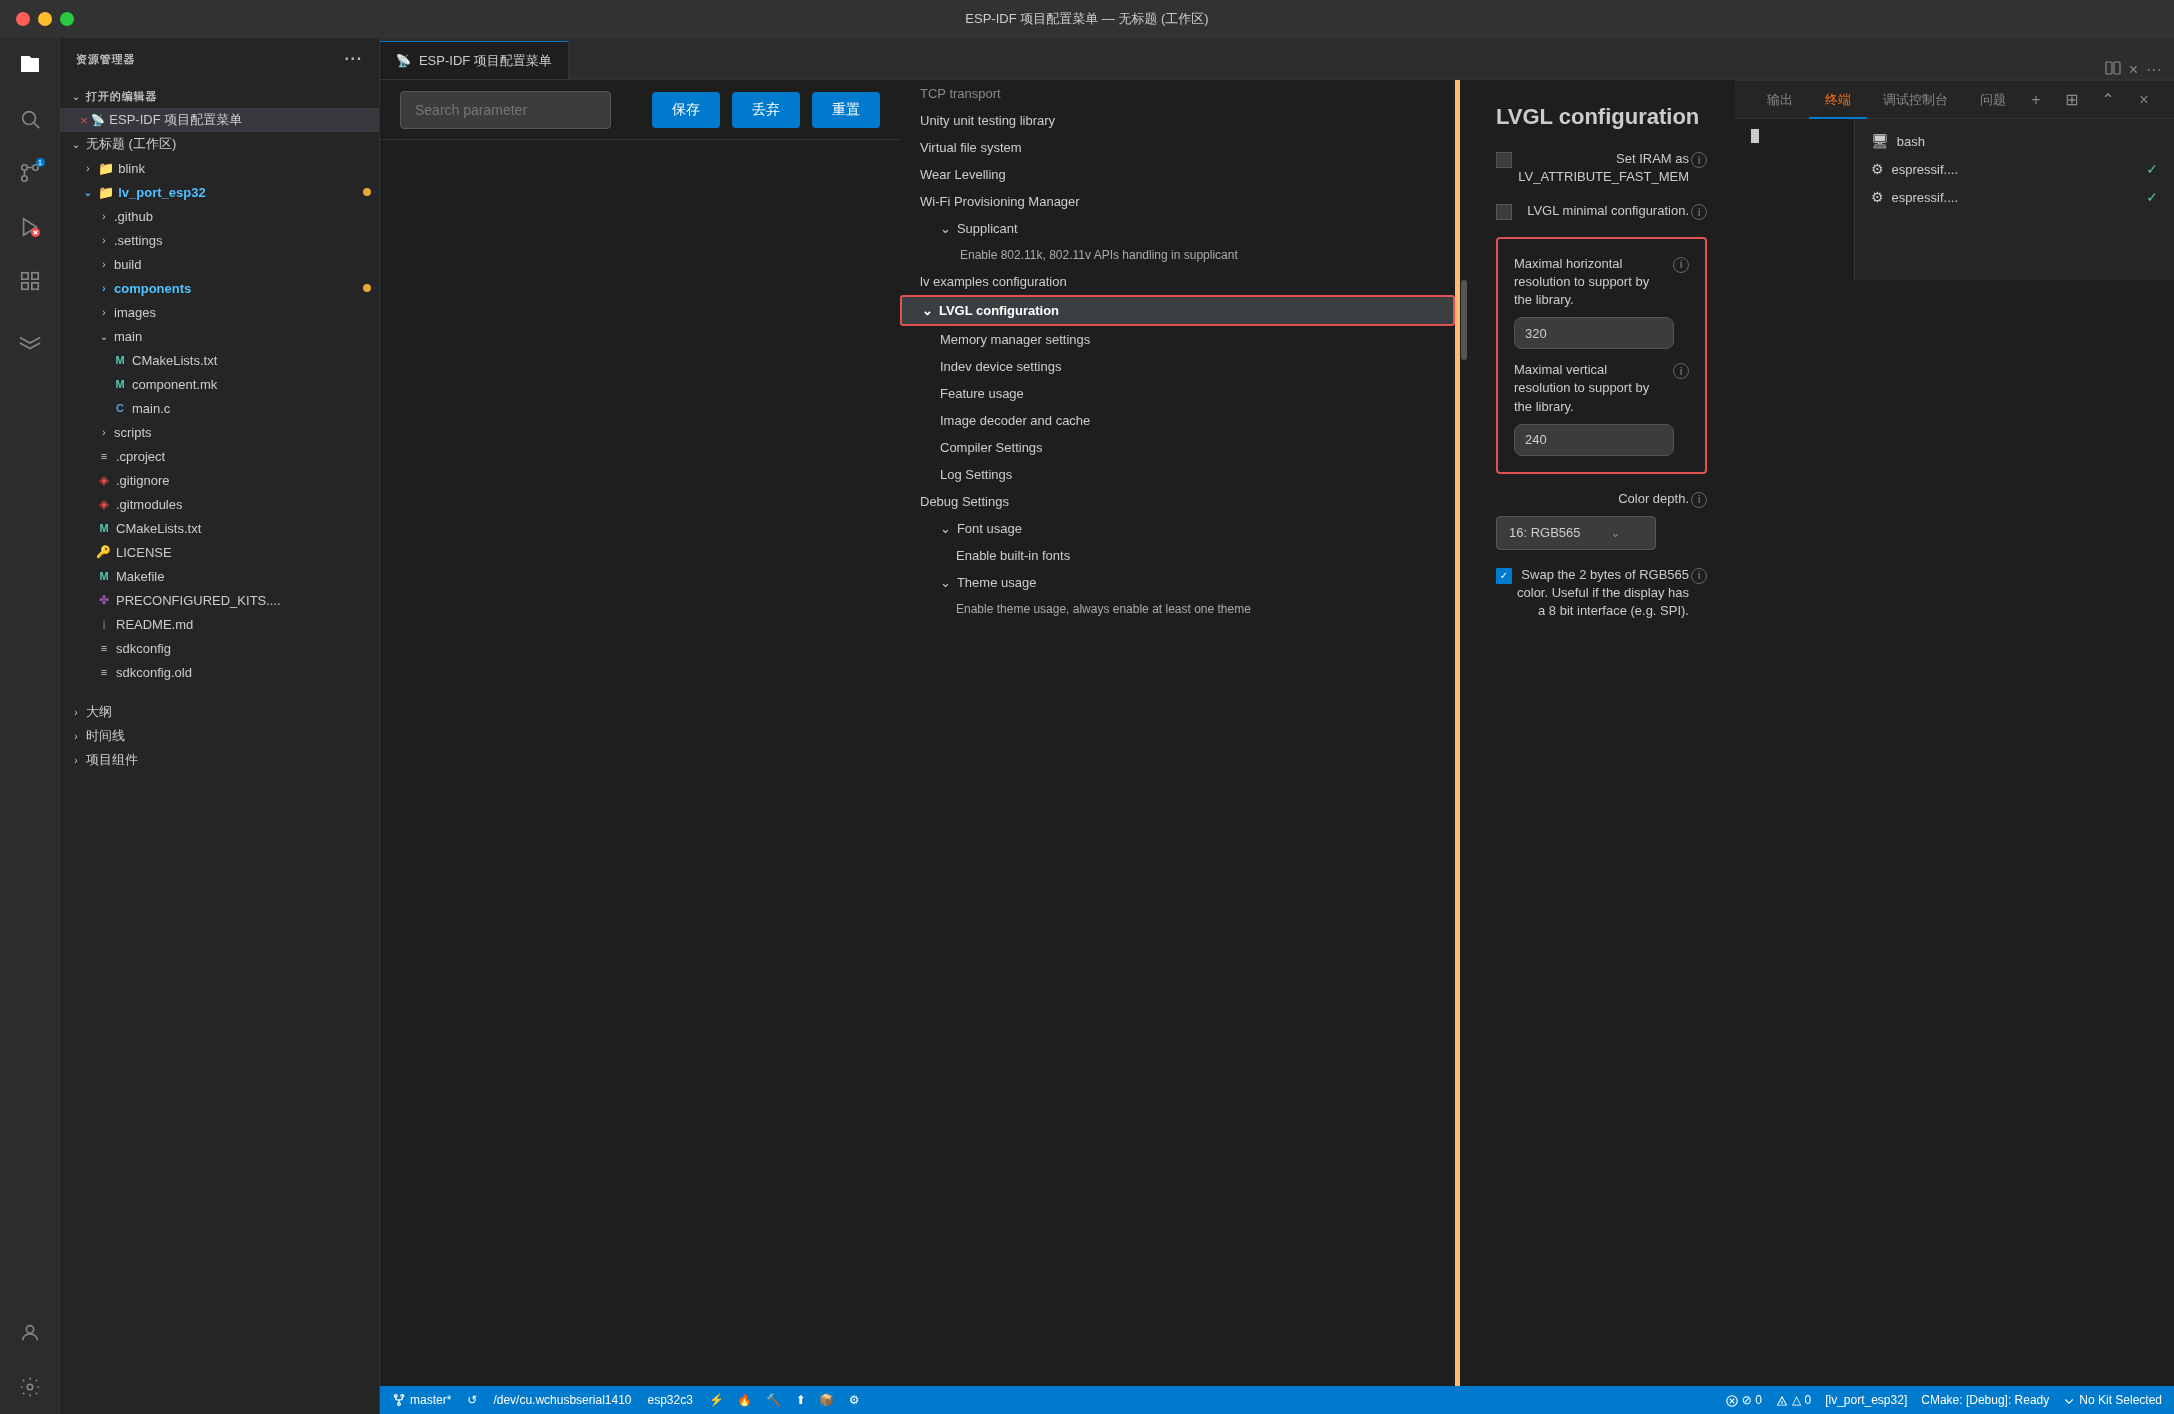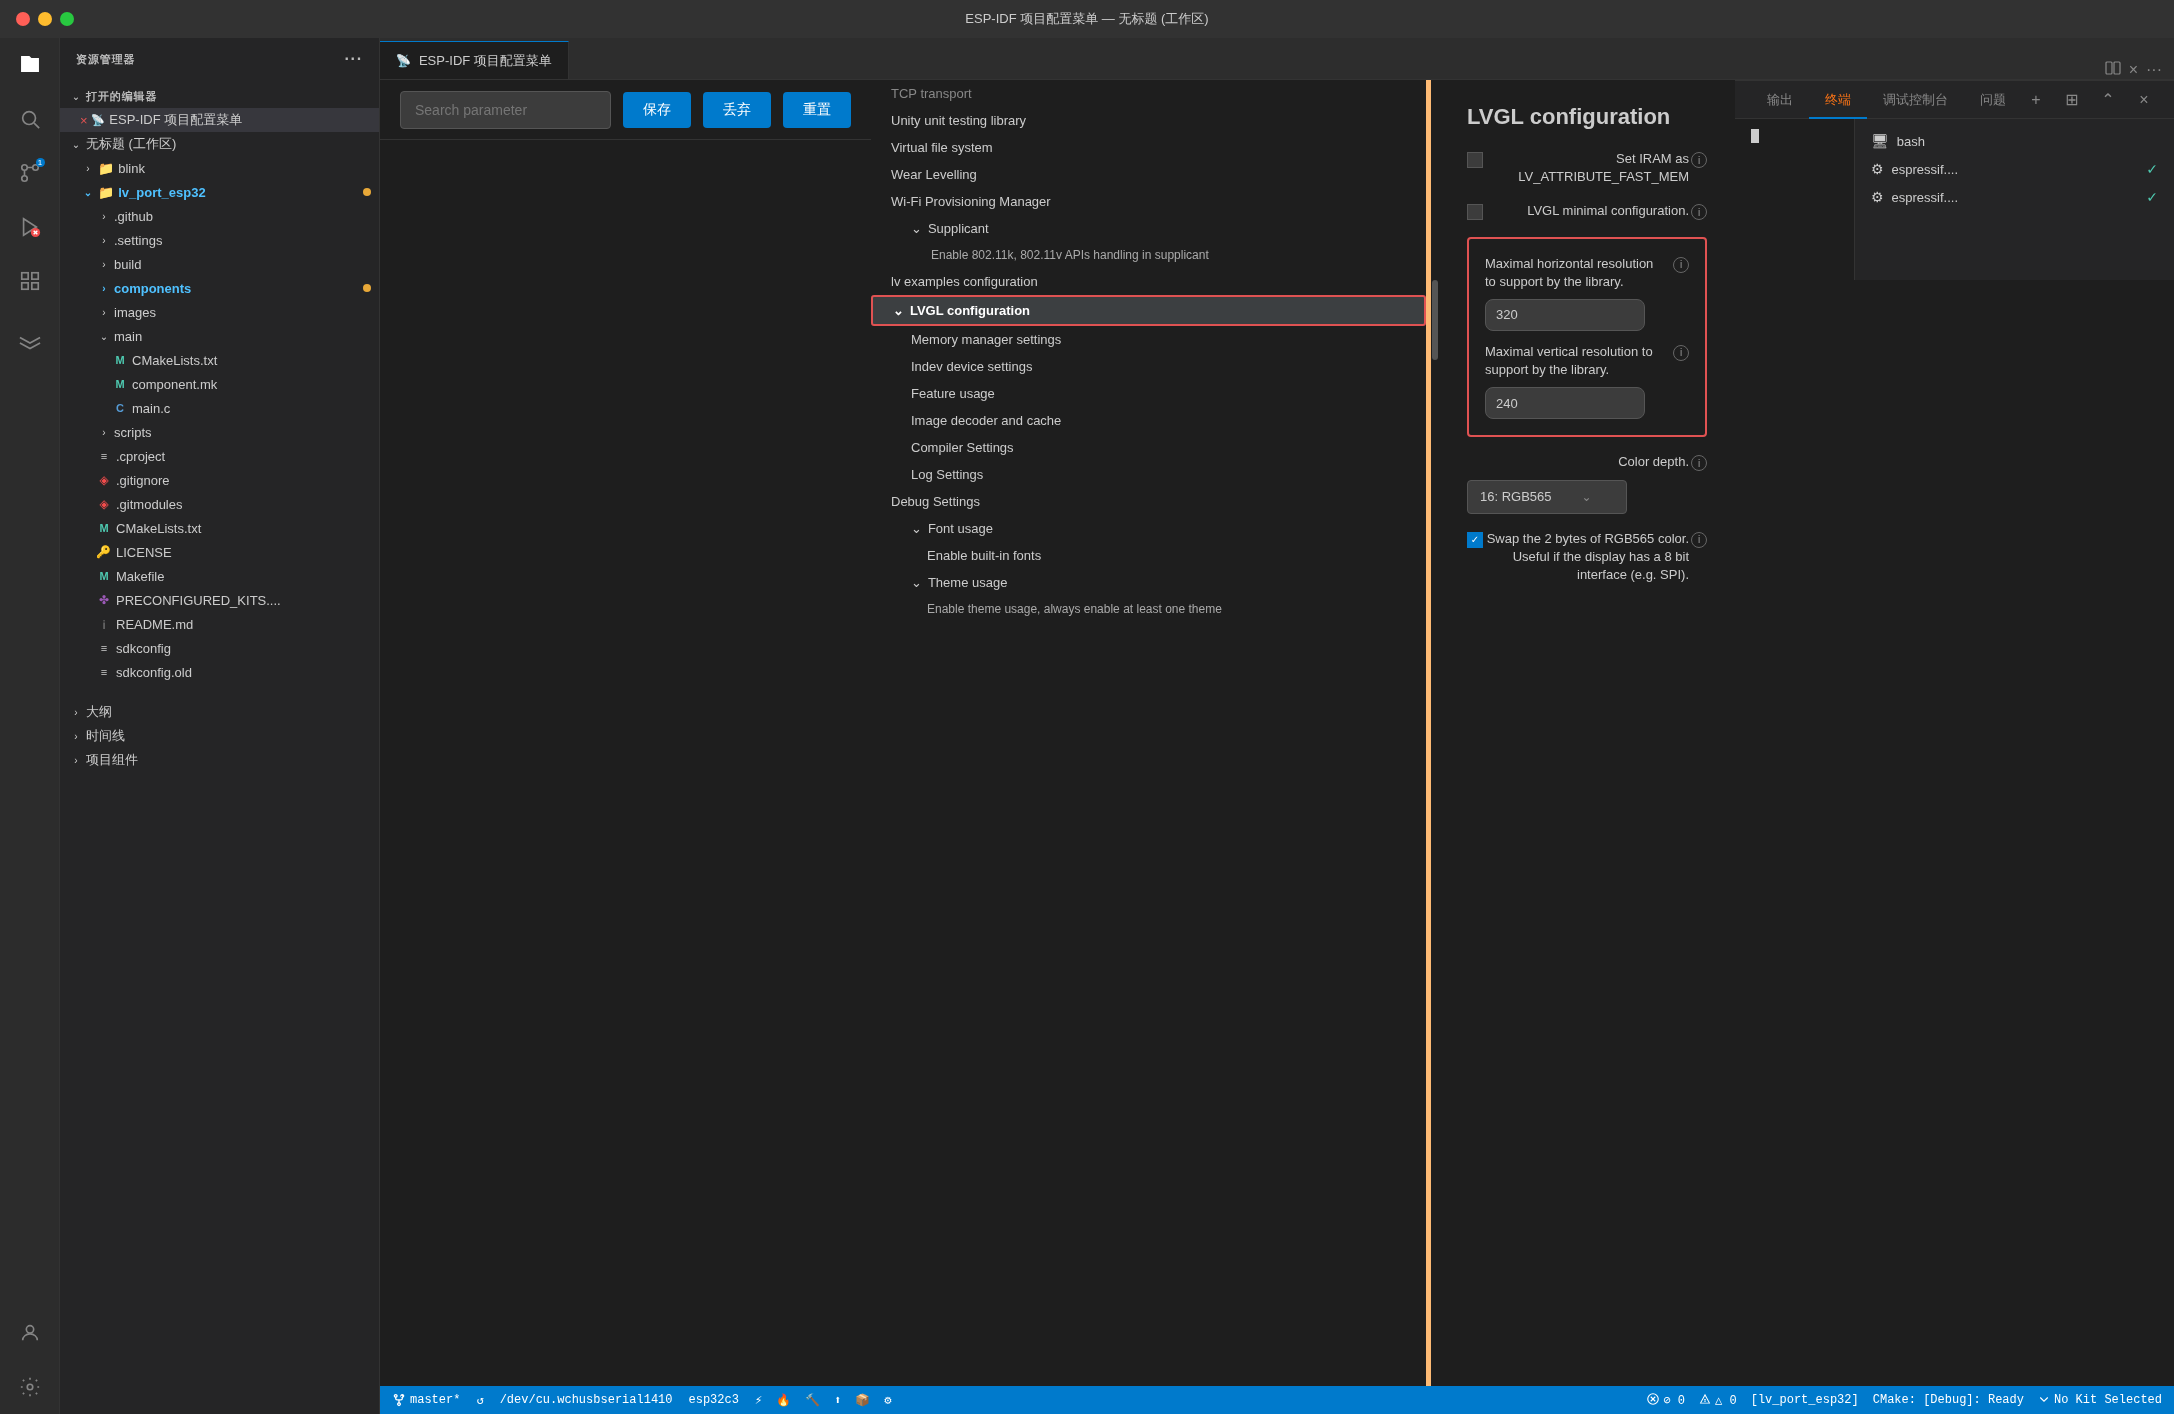--- a/index.html
+++ b/index.html
@@ -199,21 +199,21 @@
     }
     .toolbar-btn {
       height: 36px;
       padding: 0 20px;
       border-radius: 4px;
       border: none;
       font-size: 14px;
       cursor: pointer;
       font-weight: 500;
     }
-    .btn-save { background: #007acc; color: white; }
+    .btn-save { background: #007acc; color: white; margin-left: 29px; }
     .btn-discard { background: #007acc; color: white; }
     .btn-reset { background: #007acc; color: white; }
 
     
     .config-left {
       width: 560px;
       border-right: 5px solid #fdba74;
       overflow-y: auto;
       flex-shrink: 0;
     }
@@ -463,24 +463,23 @@
       display: flex;
       align-items: center;
       padding: 0 12px;
       gap: 16px;
       font-size: 12px;
       color: white;
       flex-shrink: 0;
     }
     .statusbar-item {
       display: flex;
-      align-items: flex-start;
+      align-items: flex-end;
       gap: 4px;
       white-space: nowrap;
-      font-family: Liberation Mono, monospace;
     }
     .statusbar-right {
       margin-left: auto;
       display: flex;
       gap: 14px;
     }
 
     
     .editor-main {
       flex: 1;

